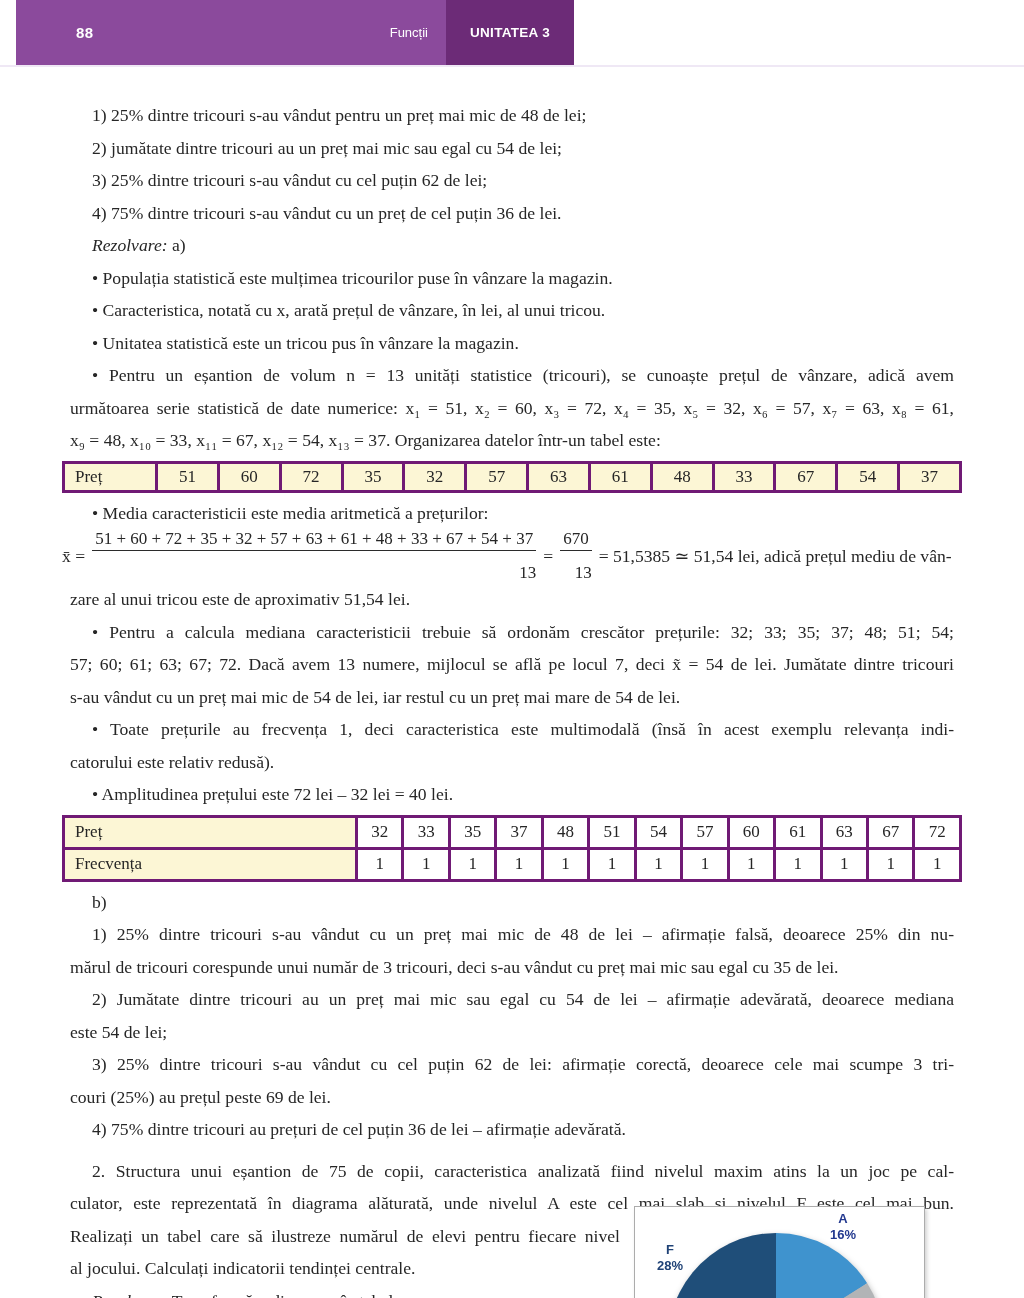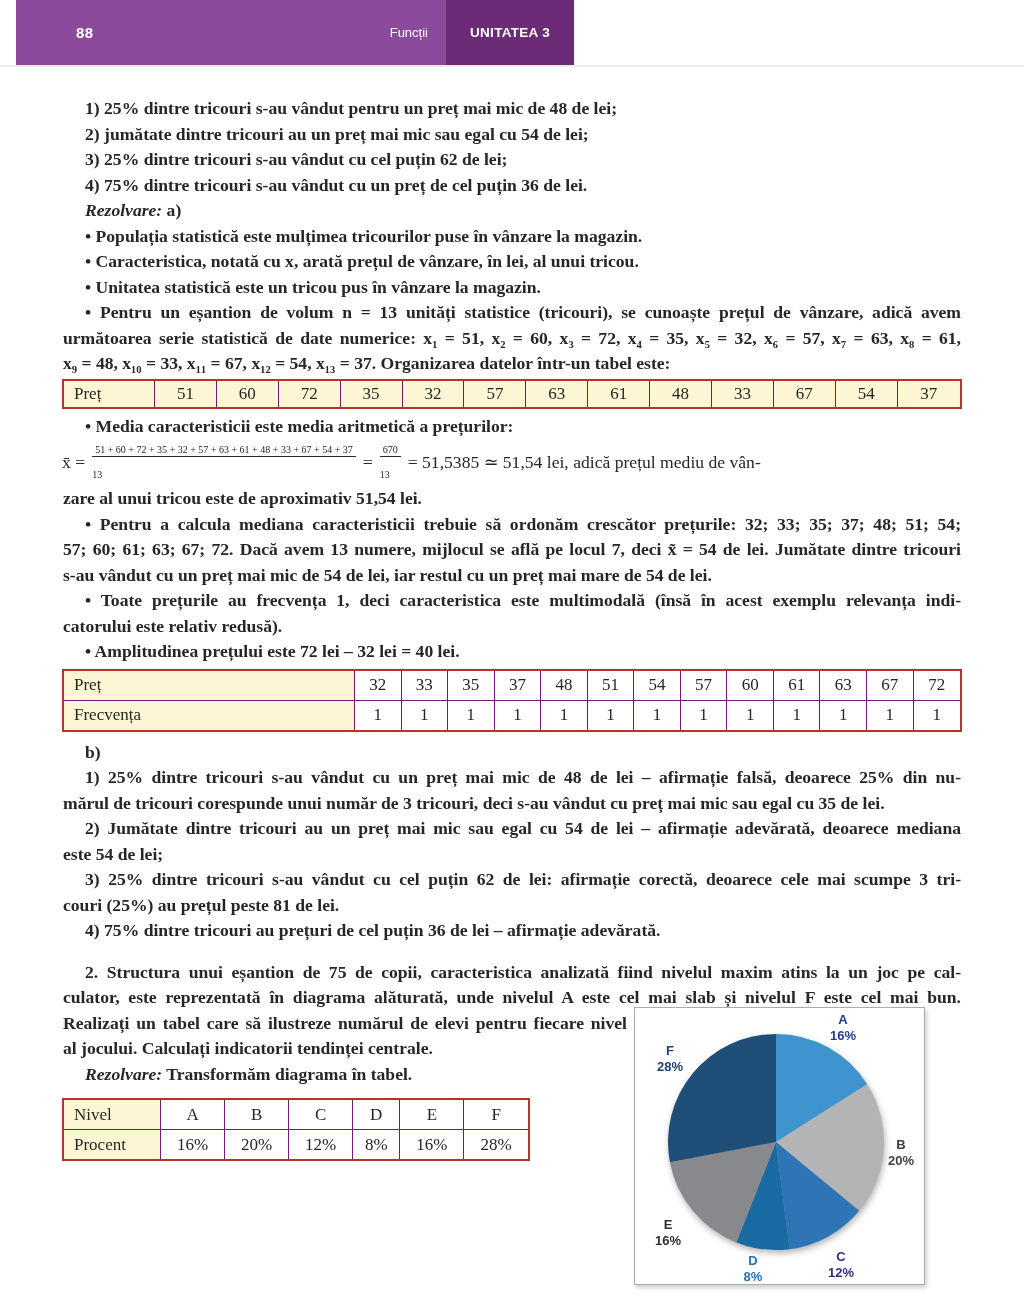--- a/index.html
+++ b/index.html
@@ -11,41 +11,41 @@
   .hdr-bar{position:absolute;top:0;left:16px;width:558px;height:65px;background:#8B4A9C;}
   .hdr-num{position:absolute;left:60px;top:0;height:65px;display:flex;align-items:center;
            color:#fff;font:bold 15px "Liberation Sans",sans-serif;letter-spacing:.5px;}
   .hdr-sec{position:absolute;right:146px;top:0;height:65px;display:flex;align-items:center;
            color:#fff;font:13px "Liberation Sans",sans-serif;}
   .hdr-unit{position:absolute;right:0;top:0;width:128px;height:65px;background:#6C2B77;
             display:flex;align-items:center;justify-content:center;color:#fff;
             font:bold 13.5px "Liberation Sans",sans-serif;letter-spacing:.3px;}
   
   .content{position:absolute;top:65px;left:62px;width:900px;padding-top:30px;}
-  p{margin:1px;font-weight:bold;}
+  p{margin:8px;}
   .ln{font-size:17.6px;line-height:24.5px;}
   .ind{padding-left:22px;}
   .jl{text-align:justify;text-align-last:justify;}
   .it{font-style:italic;}
   
   table{border-collapse:collapse;font-size:17px;color:#262626;}
   .rtab{border:2px solid #B5352D;}
-  .rtab td{border:1px solid #701a75;text-align:center;padding:0;}
+  .rtab td{border:3px solid #701a75;text-align:center;padding:0;}
   .t1{width:900px;margin:3px 0 5px;}
   .t1 td{height:26px;background:#FCF6D5;}
   .t1 td.lbl{width:80px;text-align:left;padding-left:10px;}
   .t2{width:900px;margin:5px 0 8px;}
   .t2 td{height:29px;background:#fff;}
   .t2 td.lbl{width:280px;text-align:left;padding-left:10px;background:#FCF6D5;}
   .t3{width:468px;margin:12px 0 0;}
   .t3 td{height:29px;background:#fff;}
   .t3 td.lbl{width:86px;text-align:left;padding-left:10px;background:#FCF6D5;}
   
   .formula{display:flex;align-items:center;gap:7px;height:46px;margin:0;font-size:17.6px;}
-  .frac{display:inline-flex;flex-direction:column;align-items:flex-start;font-size:10px;line-height:1.15;}
+  .frac{display:inline-flex;flex-direction:column;align-items:flex-end;font-size:17px;line-height:1.15;}
   .frac .fn{padding:0 3px 1px;border-bottom:1.4px solid #2b2b2b;}
   .frac .fd{padding-top:12px;}
   
   .sec2{position:relative;margin-top:17px;}
   .sec2-left{width:566px;}
   .chartbox{position:absolute;left:572px;top:47px;width:289px;height:276px;background:#fff;
             border:1px solid #ACACAC;box-shadow:2px 3px 4px rgba(0,0,0,.18);}
   .pie-lbl{font:bold 13px "Liberation Sans",sans-serif;text-anchor:middle;}
 </style>
 </head>
@@ -156,21 +156,21 @@
       </tr>
     </tbody>
       </table>
 
     <p class="ln ind">b)</p>
     <p class="ln ind jl">1) 25% dintre tricouri s-au vândut cu un preț mai mic de 48 de lei – afirmație falsă, deoarece 25% din nu-</p>
     <p class="ln">mărul de tricouri corespunde unui număr de 3 tricouri, deci s-au vândut cu preț mai mic sau egal cu 35 de lei.</p>
     <p class="ln ind jl">2) Jumătate dintre tricouri au un preț mai mic sau egal cu 54 de lei – afirmație adevărată, deoarece mediana</p>
     <p class="ln">este 54 de lei;</p>
     <p class="ln ind jl">3) 25% dintre tricouri s-au vândut cu cel puțin 62 de lei: afirmație corectă, deoarece cele mai scumpe 3 tri-</p>
-    <p class="ln">couri (25%) au prețul peste 81 de lei.</p>
+    <p class="ln">couri (25%) au prețul peste 69 de lei.</p>
     <p class="ln ind">4) 75% dintre tricouri au prețuri de cel puțin 36 de lei – afirmație adevărată.</p>
 
     <div class="sec2">
       <p class="ln ind jl">2. Structura unui eșantion de 75 de copii, caracteristica analizată fiind nivelul maxim atins la un joc pe cal-</p>
       <p class="ln jl">culator, este reprezentată în diagrama alăturată, unde nivelul A este cel mai slab și nivelul F este cel mai bun.</p>
       <div class="sec2-left">
         <p class="ln jl">Realizați un tabel care să ilustreze numărul de elevi pentru fiecare nivel</p>
         <p class="ln">al jocului. Calculați indicatorii tendinței centrale.</p>
         <p class="ln ind"><span class="it">Rezolvare:</span><span> Transformăm diagrama în tabel.</span></p>
 

